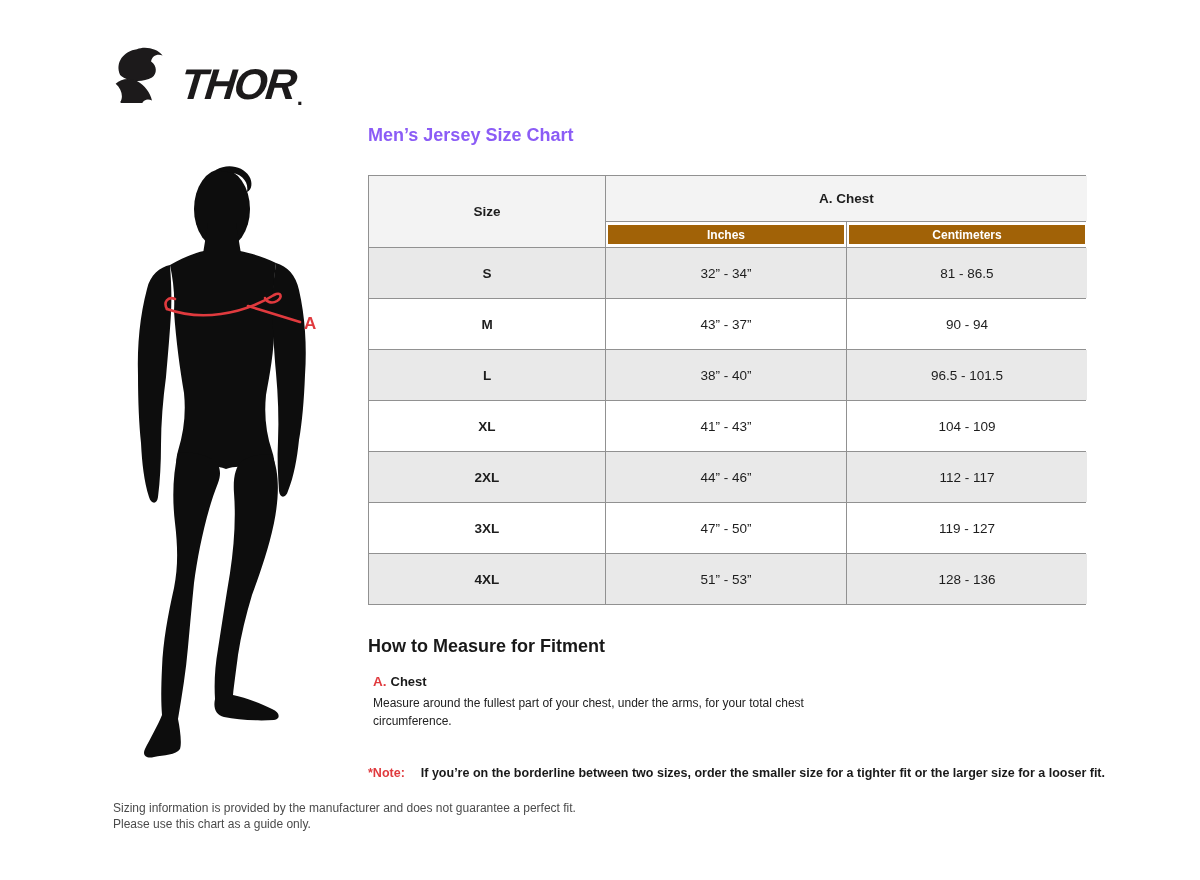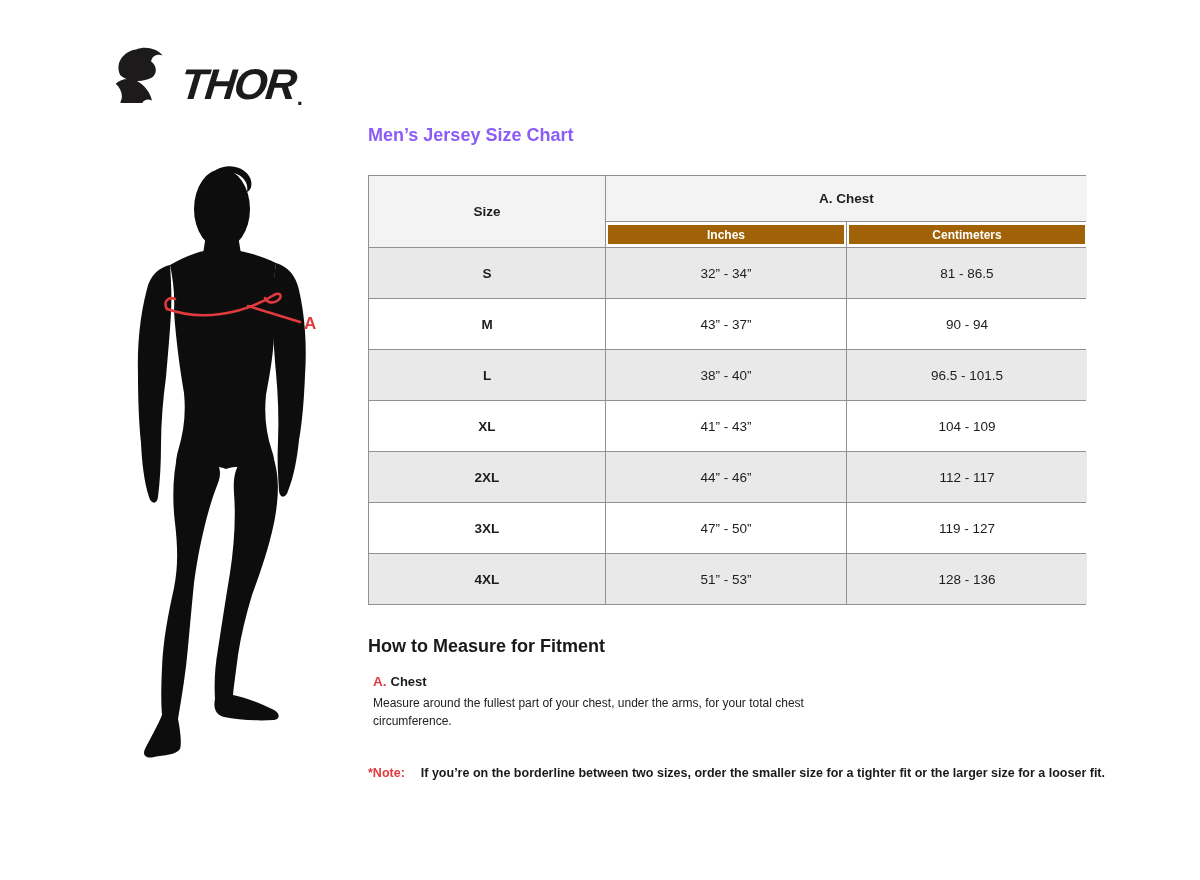--- a/index.html
+++ b/index.html
@@ -147,14 +147,18 @@
 
   <div class="measure-item">
     <span class="key">A.</span><span class="name">Chest</span>
     <p>Measure around the fullest part of your chest, under the arms, for your total chest circumference.</p>
   </div>
 
   <div class="note-line">
     <span class="note-label">*Note:</span><span class="note-text">If you’re on the borderline between two sizes, order the smaller size for a tighter fit or the larger size for a looser fit.</span>
   </div>
 
+  <div class="footer">
+    <div>Sizing information is provided by the manufacturer and does not guarantee a perfect fit.</div>
+    <div>Please use this chart as a guide only.</div>
+  </div>
 
 </div>
 
 </body></html>

